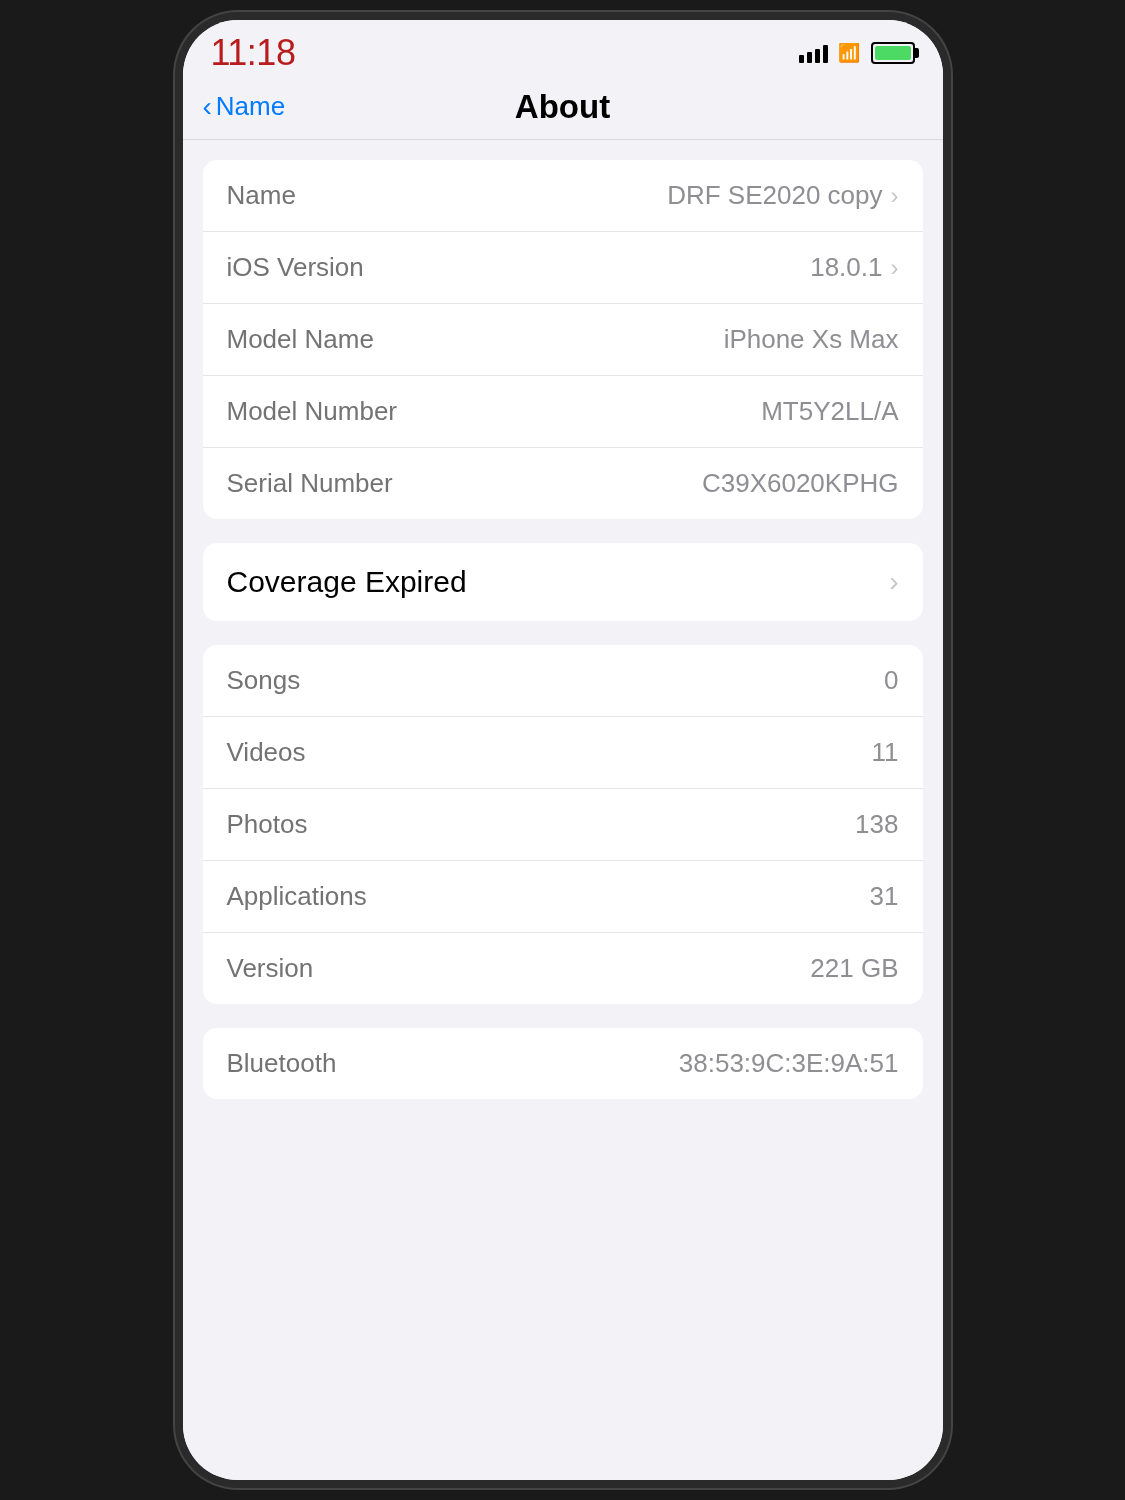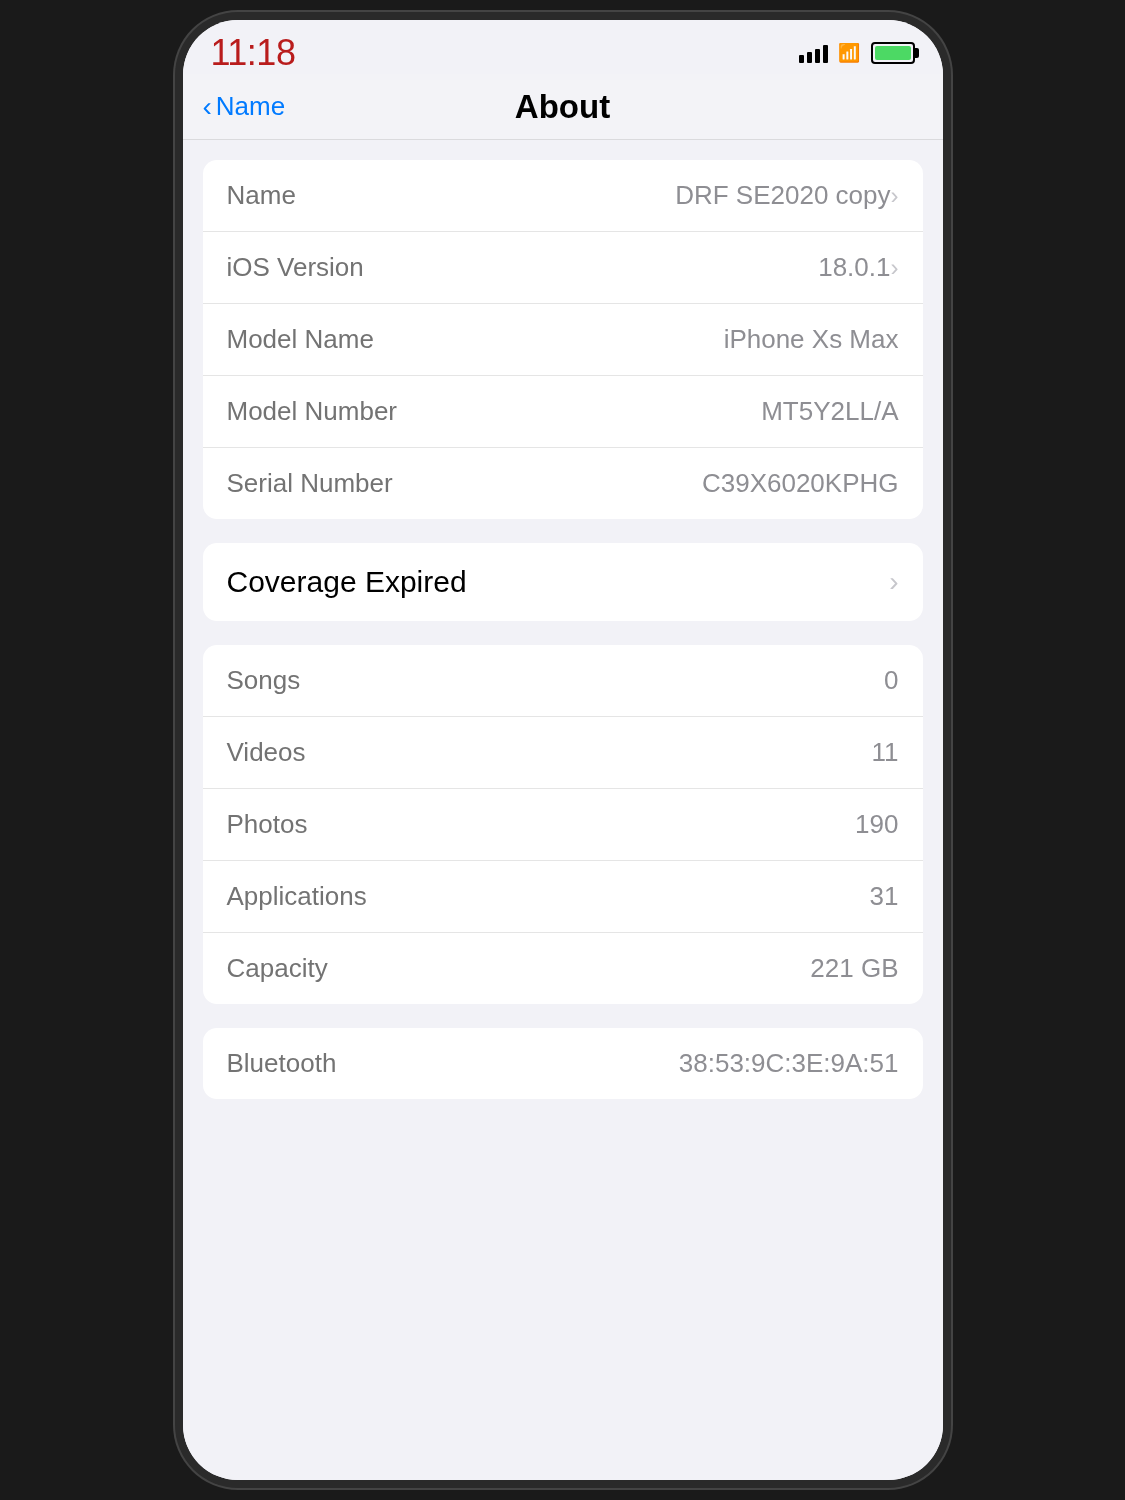--- a/index.html
+++ b/index.html
@@ -176,21 +176,21 @@
       font-size: 26px;
       color: #737373;
       font-weight: 400;
     }
 
     .row-value {
       font-size: 26px;
       color: #8e8e93;
       display: flex;
       align-items: center;
-      gap: 0;
+      gap: 8px;
     }
 
     .chevron-right {
       color: #c7c7cc;
       font-size: 24px;
       font-weight: 400;
     }
 
     .coverage-row {
       display: flex;
@@ -292,28 +292,28 @@
       <div class="row">
         <span class="row-label">Songs</span>
         <span class="row-value">0</span>
       </div>
       <div class="row">
         <span class="row-label">Videos</span>
         <span class="row-value">11</span>
       </div>
       <div class="row">
         <span class="row-label">Photos</span>
-        <span class="row-value">190</span>
+        <span class="row-value">138</span>
       </div>
       <div class="row">
         <span class="row-label">Applications</span>
         <span class="row-value">31</span>
       </div>
       <div class="row">
-        <span class="row-label">Capacity</span>
+        <span class="row-label">Version</span>
         <span class="row-value">221 GB</span>
       </div>
     </div>
 
     <div class="address-section">
       <div class="row">
         <span class="row-label">Bluetooth</span>
         <span class="row-value">38:53:9C:3E:9A:51</span>
       </div>
     </div>

